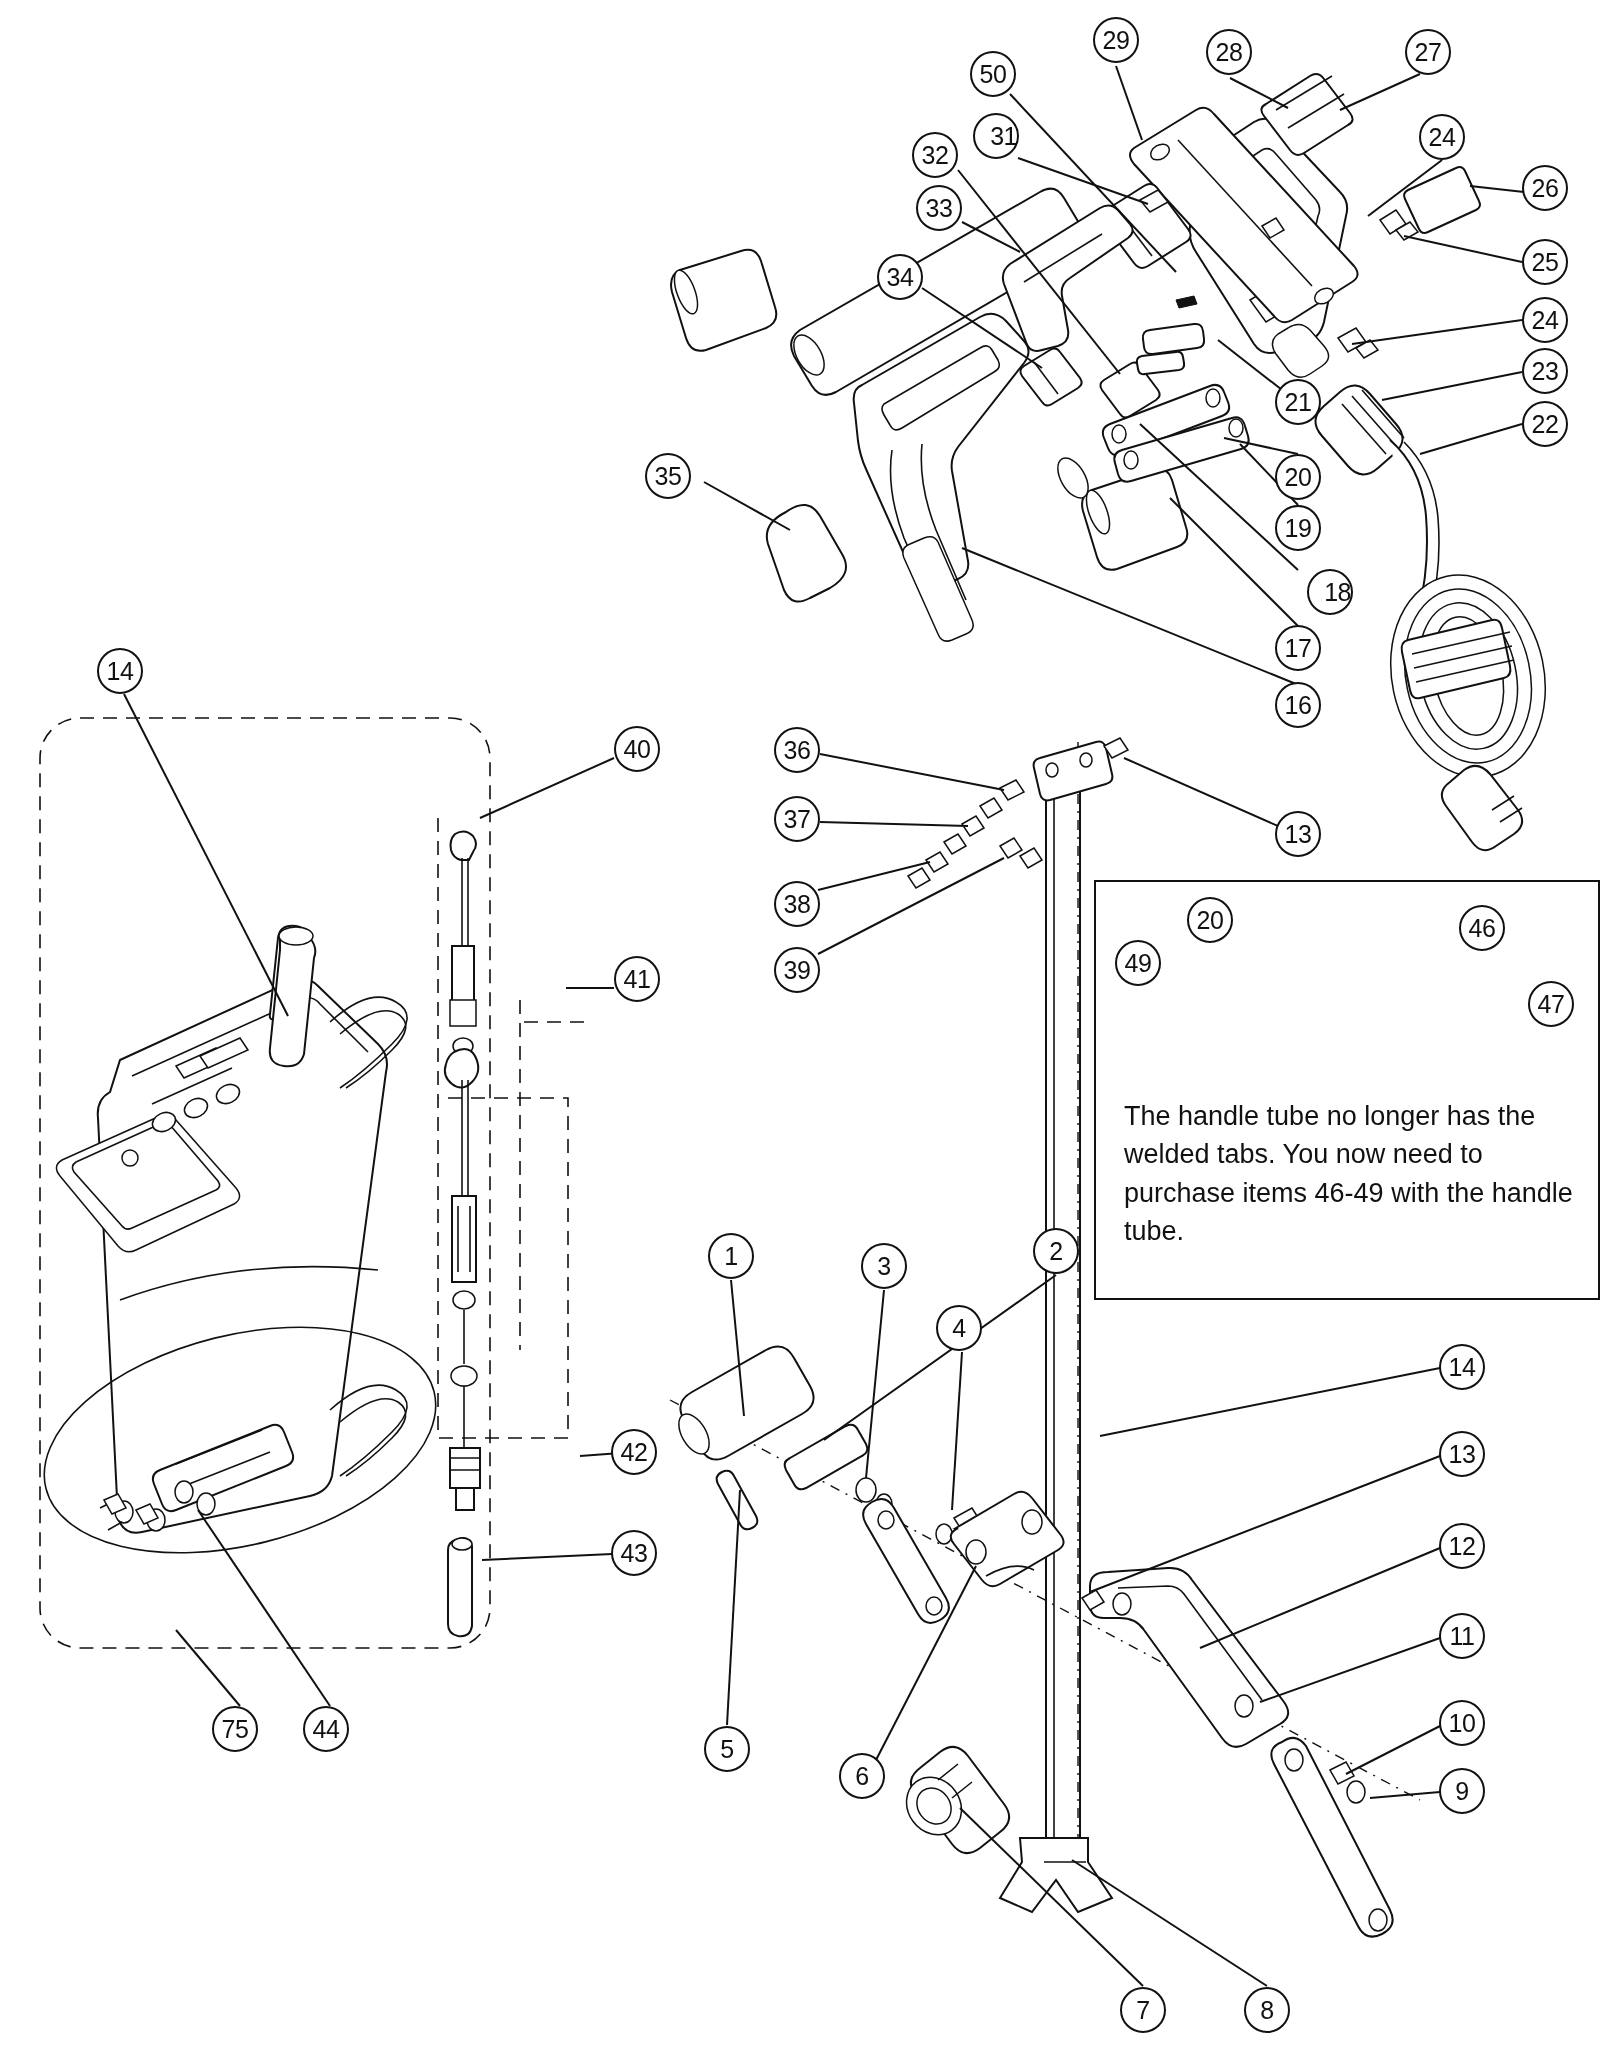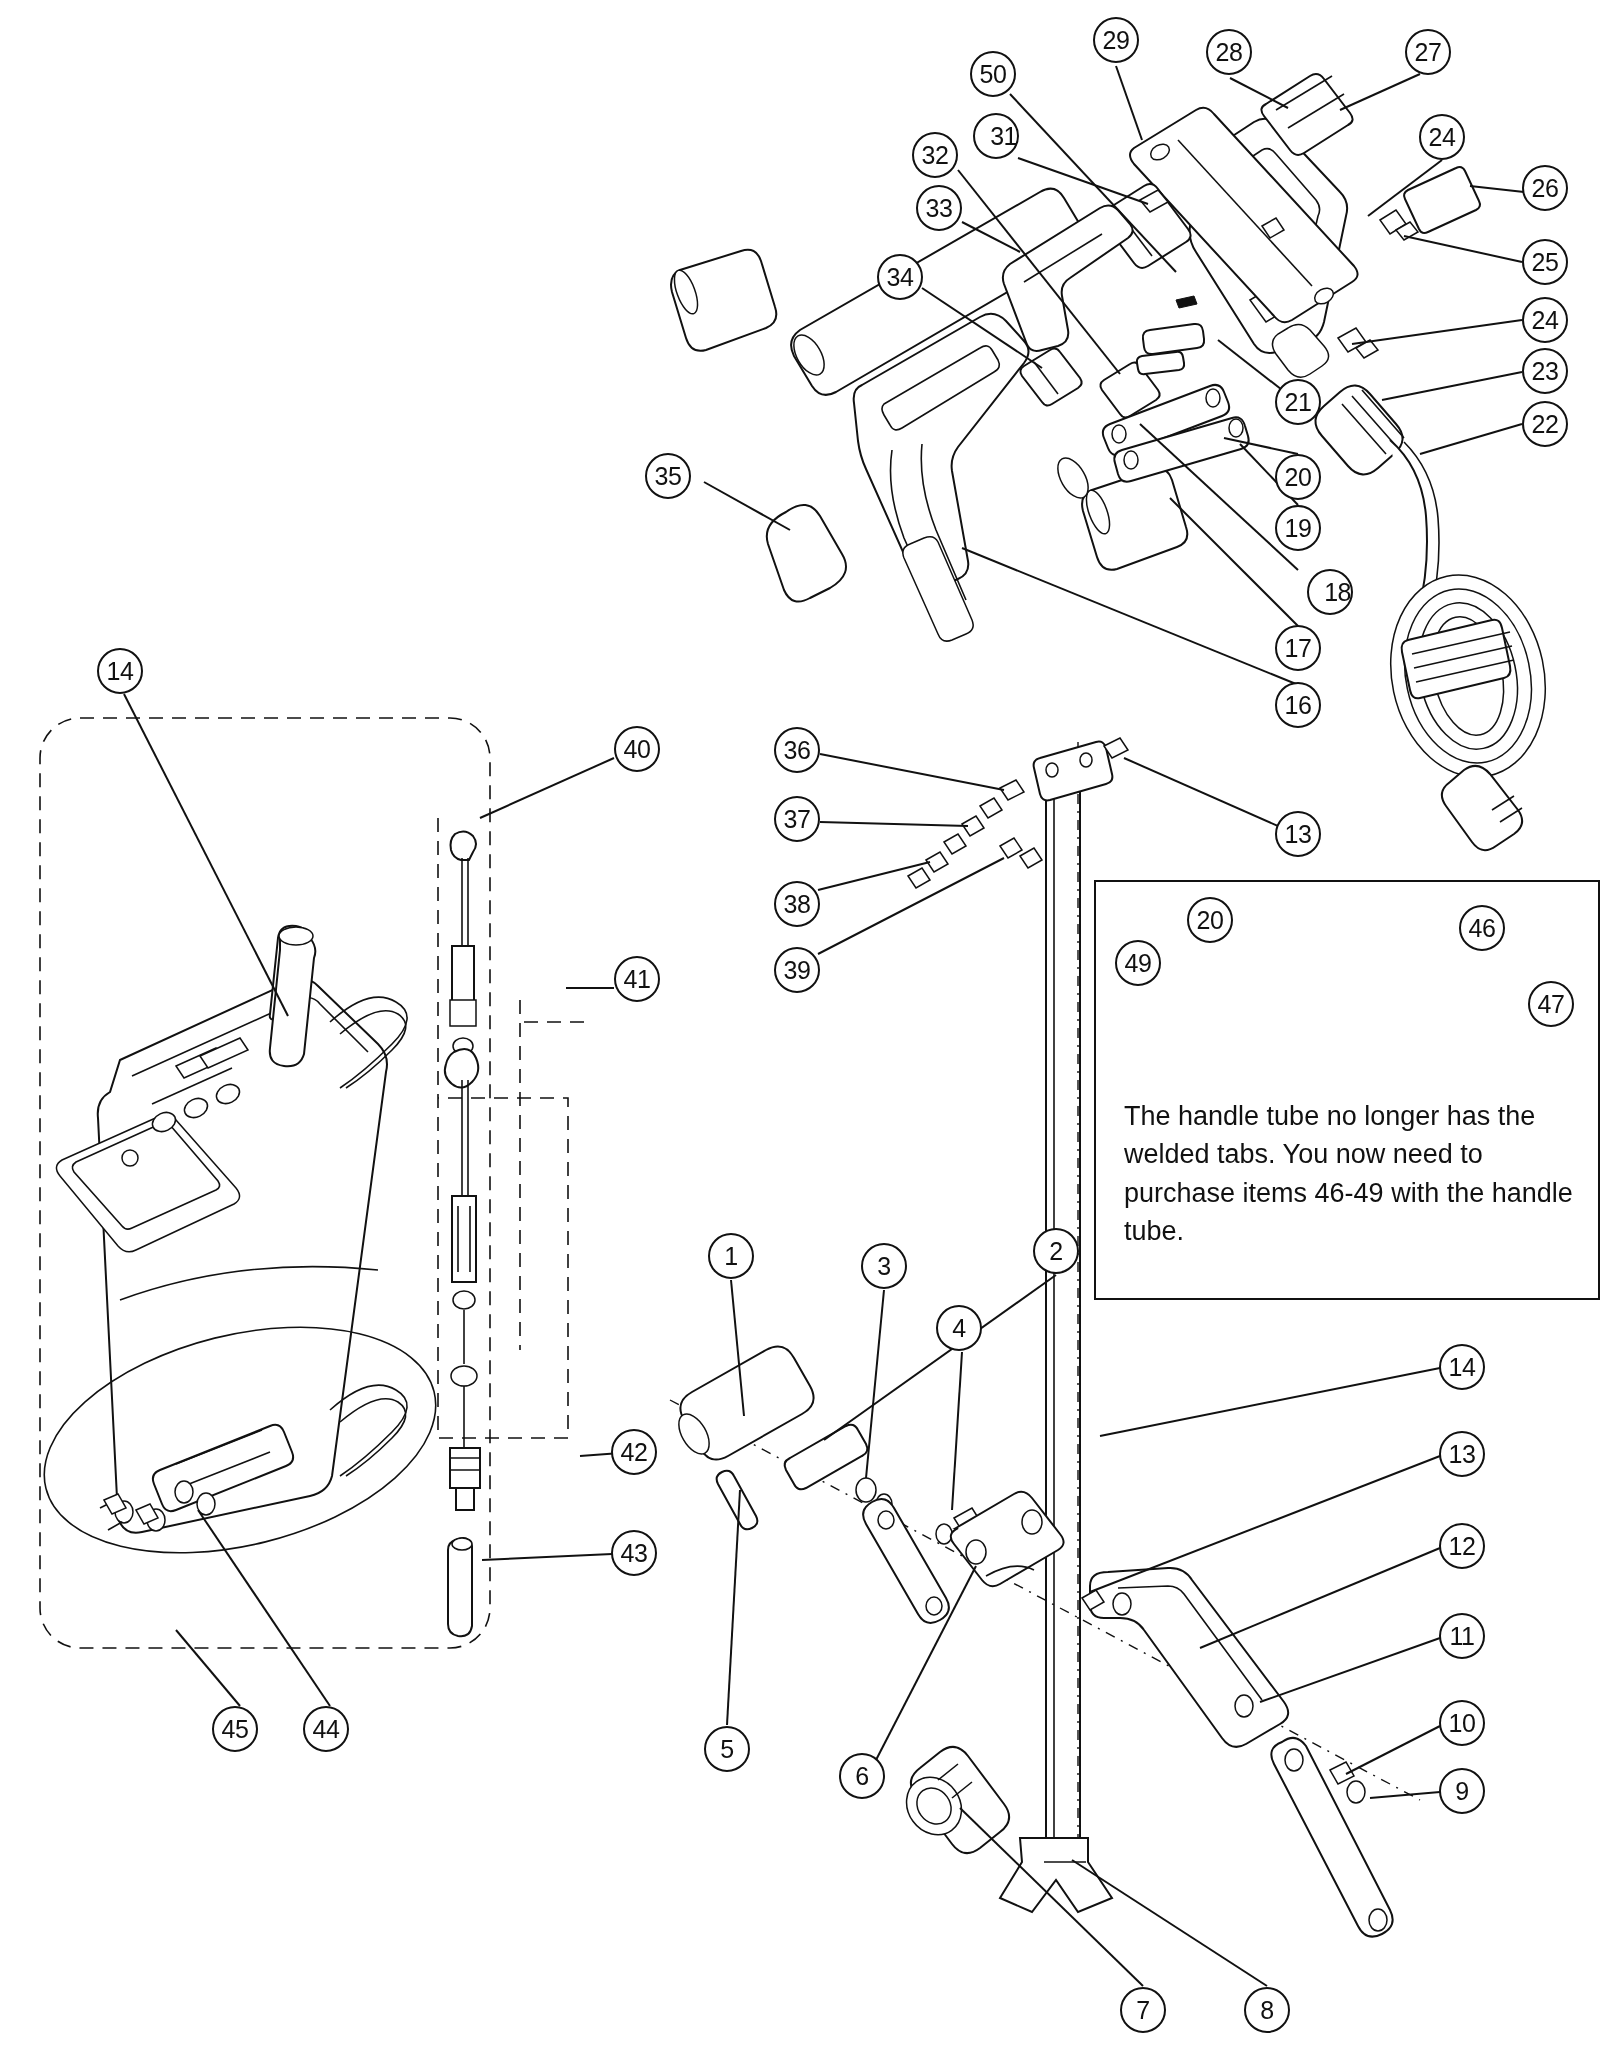--- a/index.html
+++ b/index.html
@@ -458,19 +458,19 @@
       <div class="callout" style="left: 1462px; top: 1367px;">14</div>
       <div class="callout" style="left: 634px; top: 1452px;">42</div>
       <div class="callout" style="left: 1462px; top: 1454px;">13</div>
       <div class="callout" style="left: 634px; top: 1553px;">43</div>
       <div class="callout" style="left: 1462px; top: 1546px;">12</div>
       <div class="callout" style="left: 1462px; top: 1636px;">11</div>
       <div class="callout" style="left: 1462px; top: 1723px;">10</div>
       <div class="callout" style="left: 727px; top: 1749px;">5</div>
       <div class="callout" style="left: 1462px; top: 1791px;">9</div>
       <div class="callout" style="left: 862px; top: 1776px;">6</div>
-      <div class="callout" style="left: 235px; top: 1729px;">45</div>
+      <div class="callout" style="left: 235px; top: 1729px;">75</div>
       <div class="callout" style="left: 326px; top: 1729px;">44</div>
       <div class="callout" style="left: 1143px; top: 2010px;">7</div>
       <div class="callout" style="left: 1267px; top: 2010px;">8</div>
     </div>
 
 </div>
 
 </body></html>

